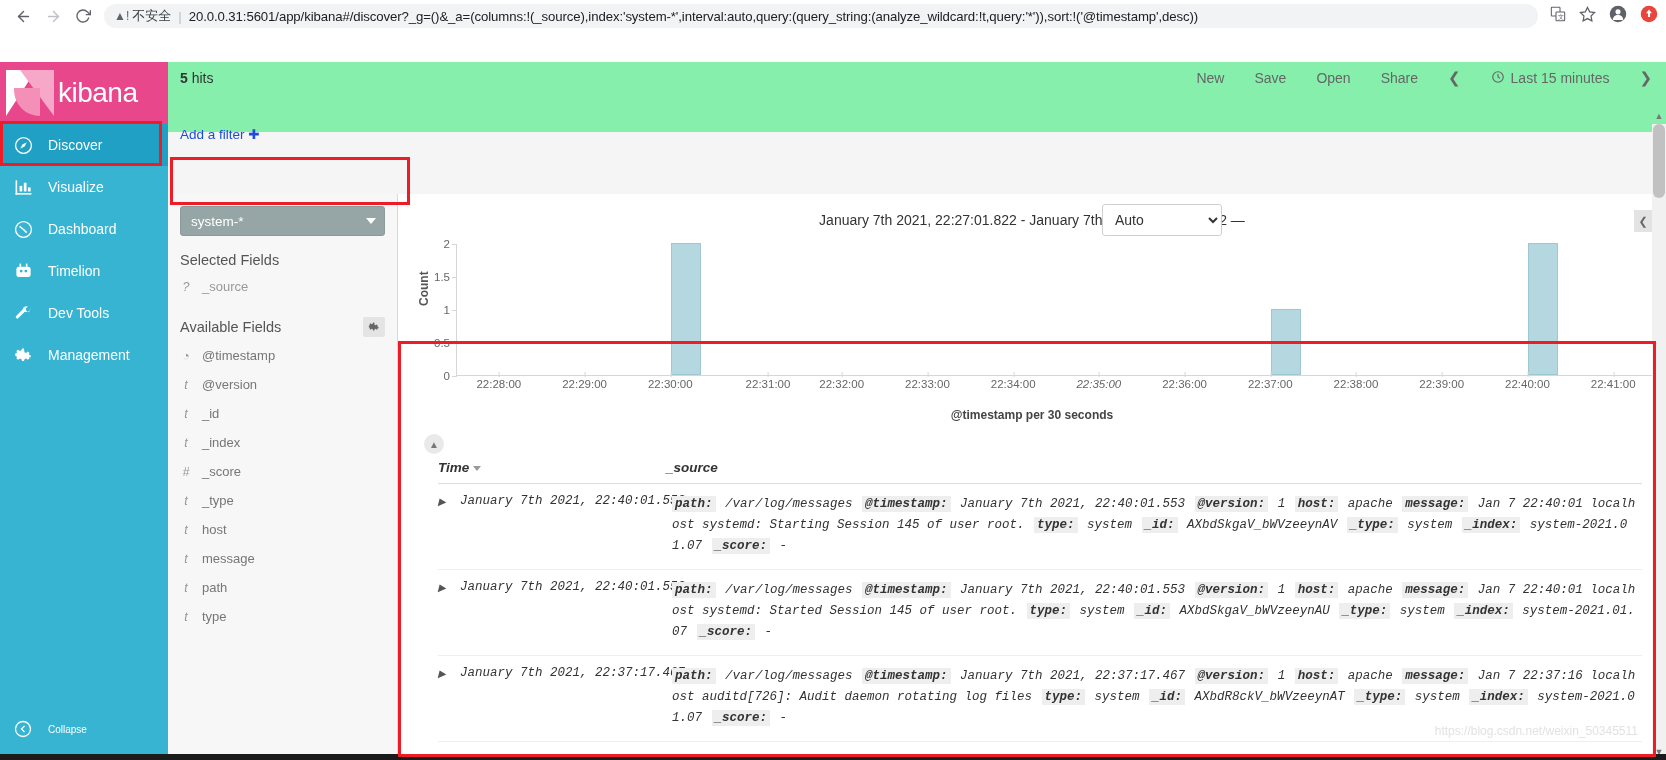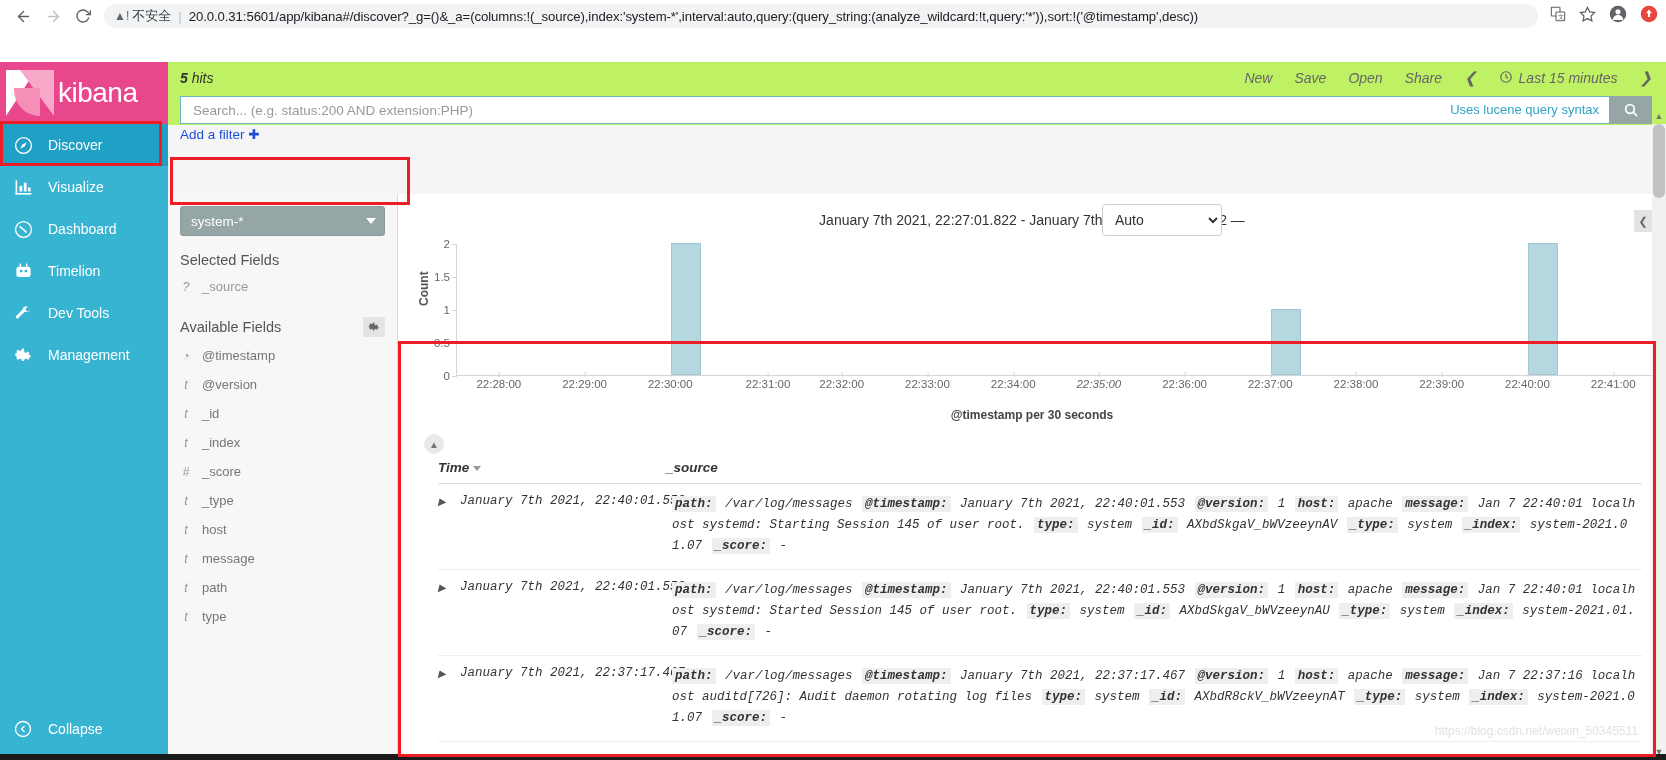--- a/index.html
+++ b/index.html
@@ -63,21 +63,21 @@
                       border-right:34px solid #f7a8c8; border-bottom:46px solid transparent; }
   .kb-logo-mark .m3 { position:absolute; left:8px; top:18px; width:26px; height:28px;
                       background:#f48fb8; border-bottom-left-radius:26px; }
   .kb-logo-text { color:#fff; font-size:28px; font-weight:400; margin-left:4px; letter-spacing:-0.5px; }
 
   .nav-item { height:42px; display:flex; align-items:center; padding-left:12px;
               color:#ffffff; font-size:14px; gap:14px; position:relative; }
   .nav-item.active { background:#1fa0c4; }
   .nav-ico { width:22px; height:22px; flex:none; display:flex; align-items:center; justify-content:center; }
   .collapse { position:absolute; bottom:10px; left:0; width:168px; height:42px;
-              display:flex; align-items:center; padding-left:12px; color:#fff; font-size:14px; gap:14px; }
+              display:flex; align-items:center; padding-left:12px; color:#fff; font-size:10px; gap:14px; }
 
   
   .redbox { position:absolute; border:3px solid #ee1c25; pointer-events:none; z-index:40; }
 
   
   .fields { position:absolute; left:168px; top:132px; width:230px; height:566px;
             background:#f7f7f7; border-right:1px solid #d9d9d9; padding:0; overflow:hidden; }
   .idx-pattern-wrap { padding:12px 12px 0 12px; }
   .idx-pattern {
     height:30px; background:#96a5a5; border:1px solid #8b9a9a; border-radius:3px;
@@ -90,25 +90,25 @@
               align-items:center; justify-content:space-between; }
   .gear-btn { width:22px; height:20px; background:#e4e4e4; border-radius:2px;
               display:flex; align-items:center; justify-content:center; color:#666; }
   .fld {
     display:flex; align-items:center; gap:10px; padding:7px 12px; font-size:13px; color:#666;
   }
   .fld .tico { width:12px; text-align:center; color:#999; font-size:12.5px; font-style:italic; flex:none; }
   .fld .fname { color:#777; }
   .fld.muted .fname { color:#999; }
 
-  .topbar { position:absolute; left:168px; top:0; right:0; height:63px; background:#bef264;font-style:italic; }
+  .topbar { position:absolute; left:168px; top:0; right:0; height:70px; background:#86efac; }
   .topbar-row { display:flex; align-items:center; height:32px; padding:0 14px 0 12px; }
   .hits { font-size:14px; color:#333; }
   .hits b { font-weight:bold; }
-  .topbar-actions { margin-left:auto; display:flex; align-items:center; gap:22px;
+  .topbar-actions { margin-left:auto; display:flex; align-items:center; gap:30px;
                     font-size:14px; color:#666; }
   .tb-time { display:flex; align-items:center; gap:6px; }
   .chev { color:#666; font-size:15px; }
 
   .searchrow { position:absolute; left:180px; top:34px; right:14px; height:28px; display:flex; }
   .searchbox {
     flex:1; height:28px; background:#ffffff; border:1px solid #6eb5c0;
     display:flex; align-items:center; padding:0 10px; position:relative;
   }
   .searchbox input {
@@ -415,32 +415,20 @@
                   <polyline points="12 7 12 12 15.5 14"></polyline>
                 </svg>
             </span>
             <span>Last 15 minutes</span>
           </span>
           <span class="chev">❯</span>
         </div>
       </div>
     </div>
 
-    <div class="searchrow">
-      <div class="searchbox">
-        <input type="text" placeholder="Search... (e.g. status:200 AND extension:PHP)" value="" style="">
-        <span class="lucene">Uses lucene query syntax</span>
-      </div>
-      <div class="srch-btn">
-        <svg width="16" height="16" viewBox="0 0 24 24" fill="none" stroke="#fff" stroke-width="2.6">
-            <circle cx="10.5" cy="10.5" r="6.5"></circle>
-            <line x1="15.5" y1="15.5" x2="21" y2="21"></line>
-          </svg>
-      </div>
-    </div>
     <div class="addfilter">
       <span>Add a filter</span>
       <span>✚</span>
     </div>
 
     <div class="fields">
       <div class="idx-pattern-wrap">
         <div class="idx-pattern">
           <span>system-*</span>
           <span class="caret-down"></span>

